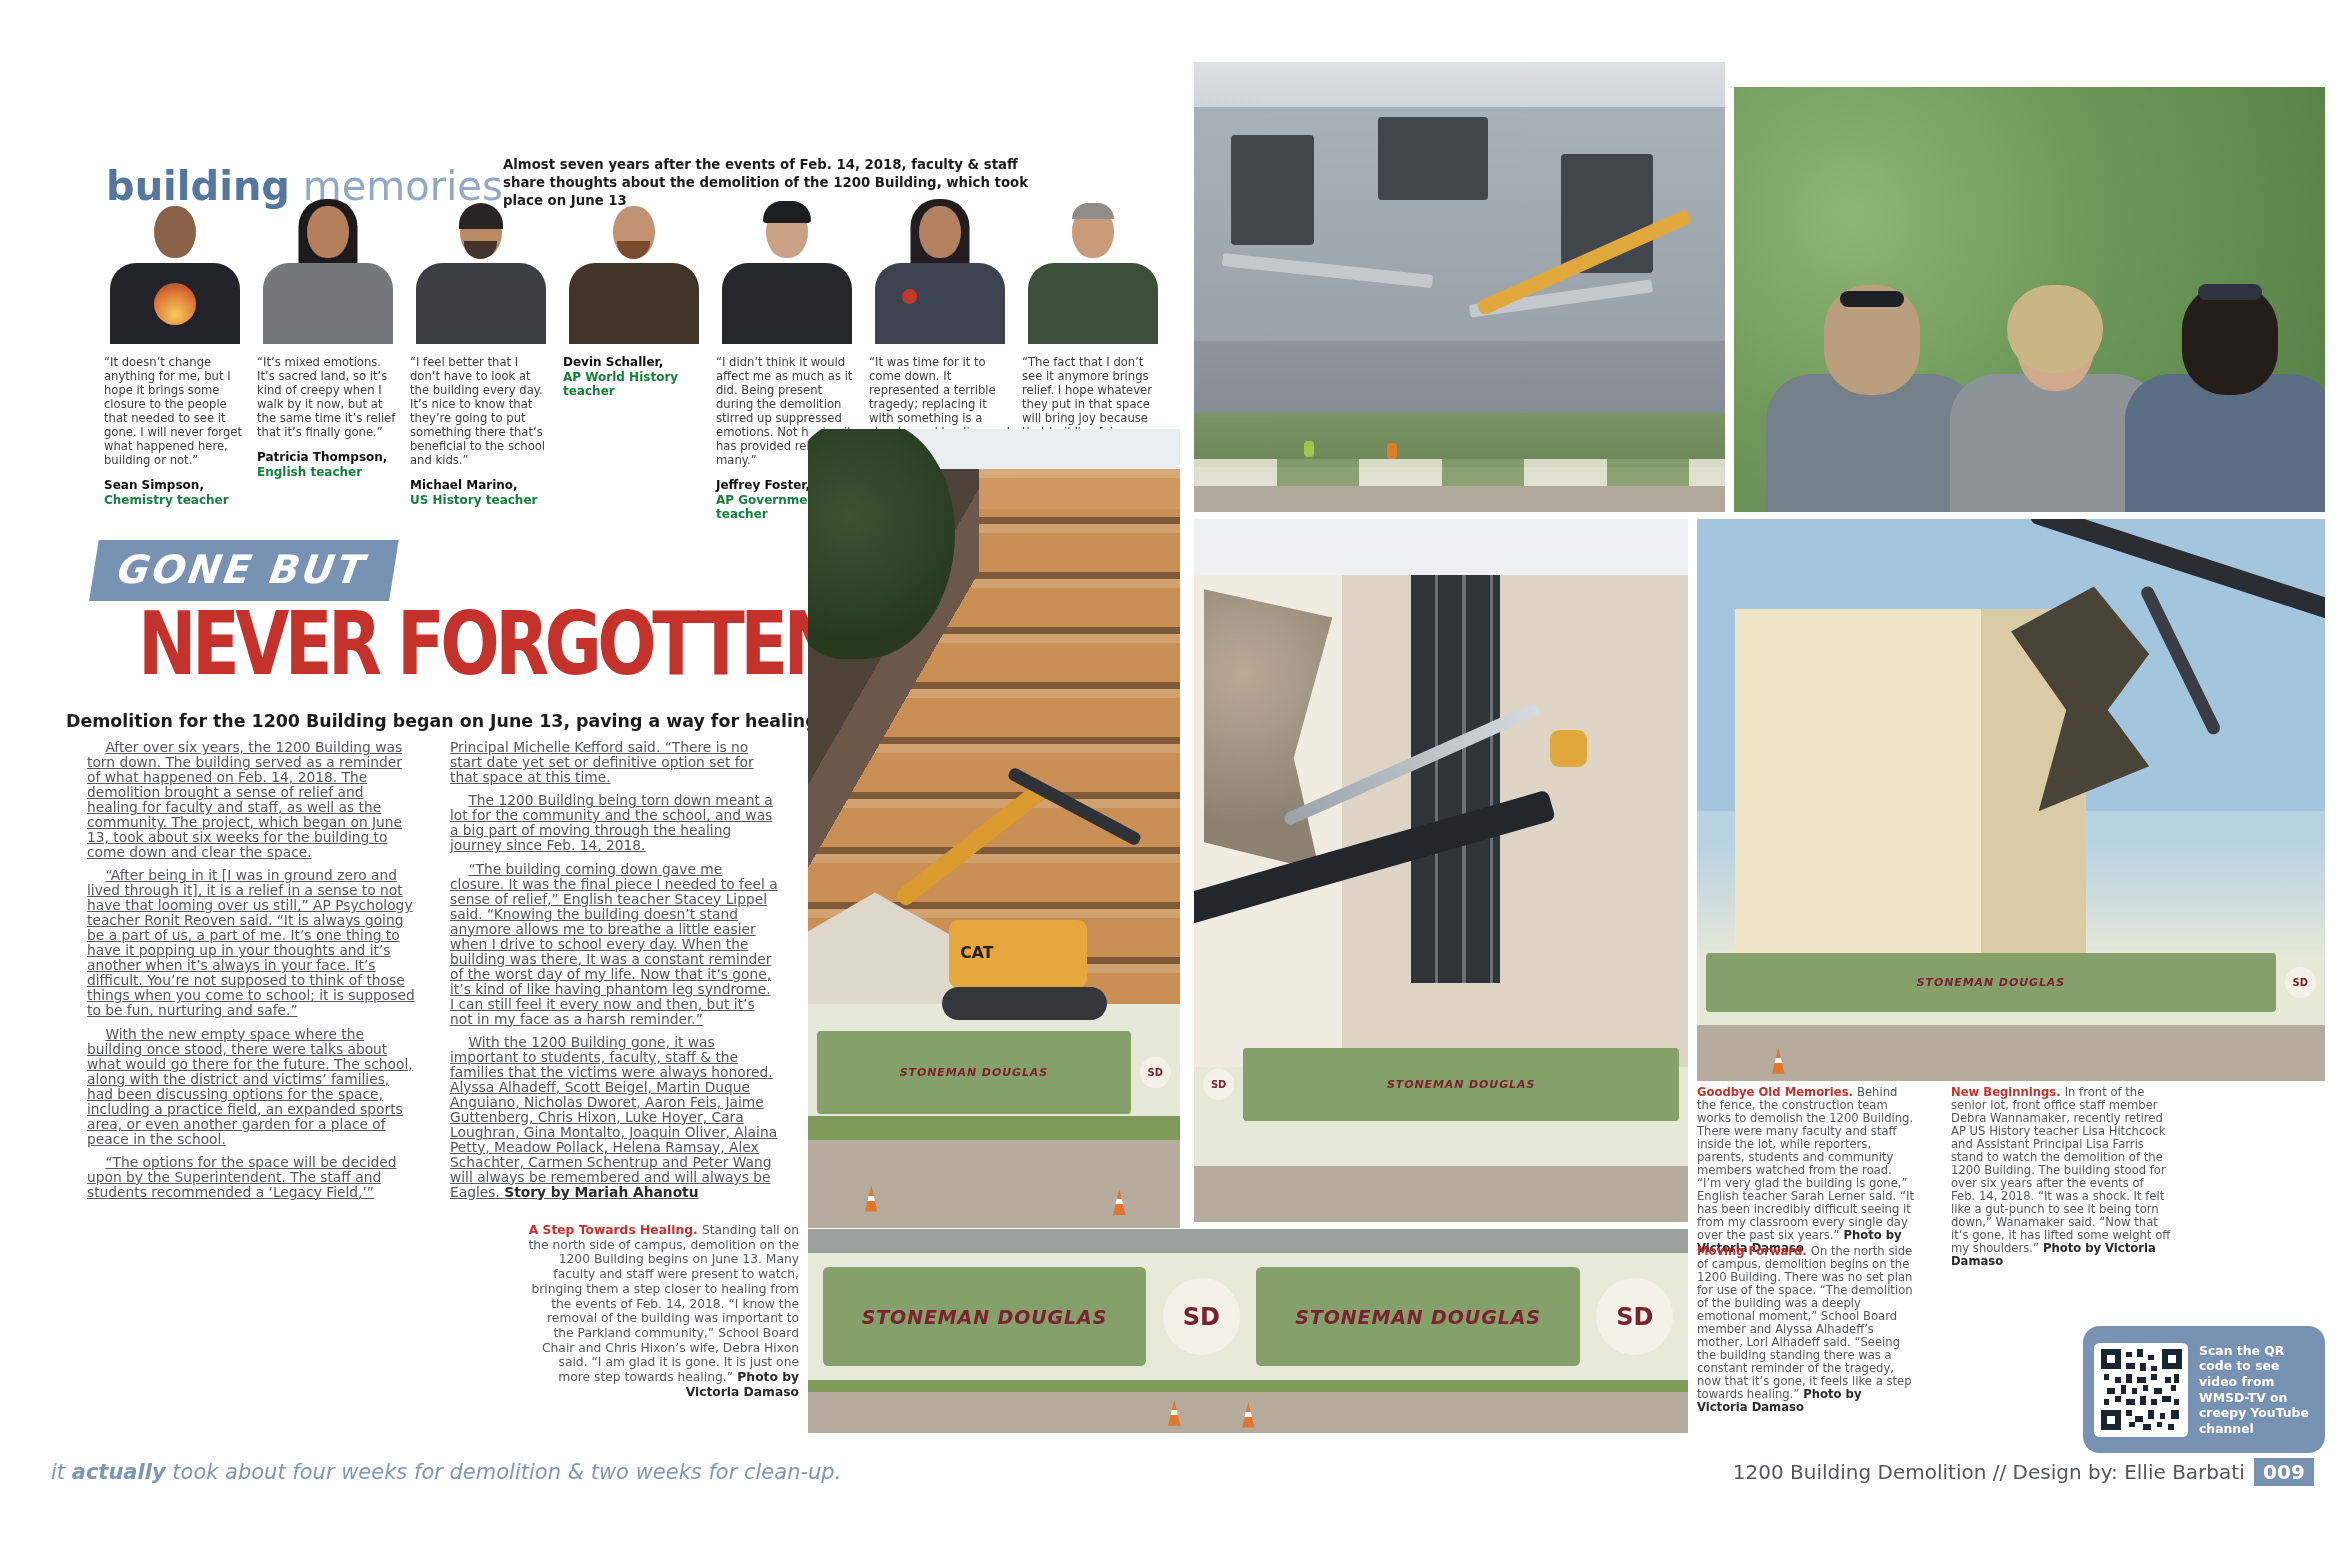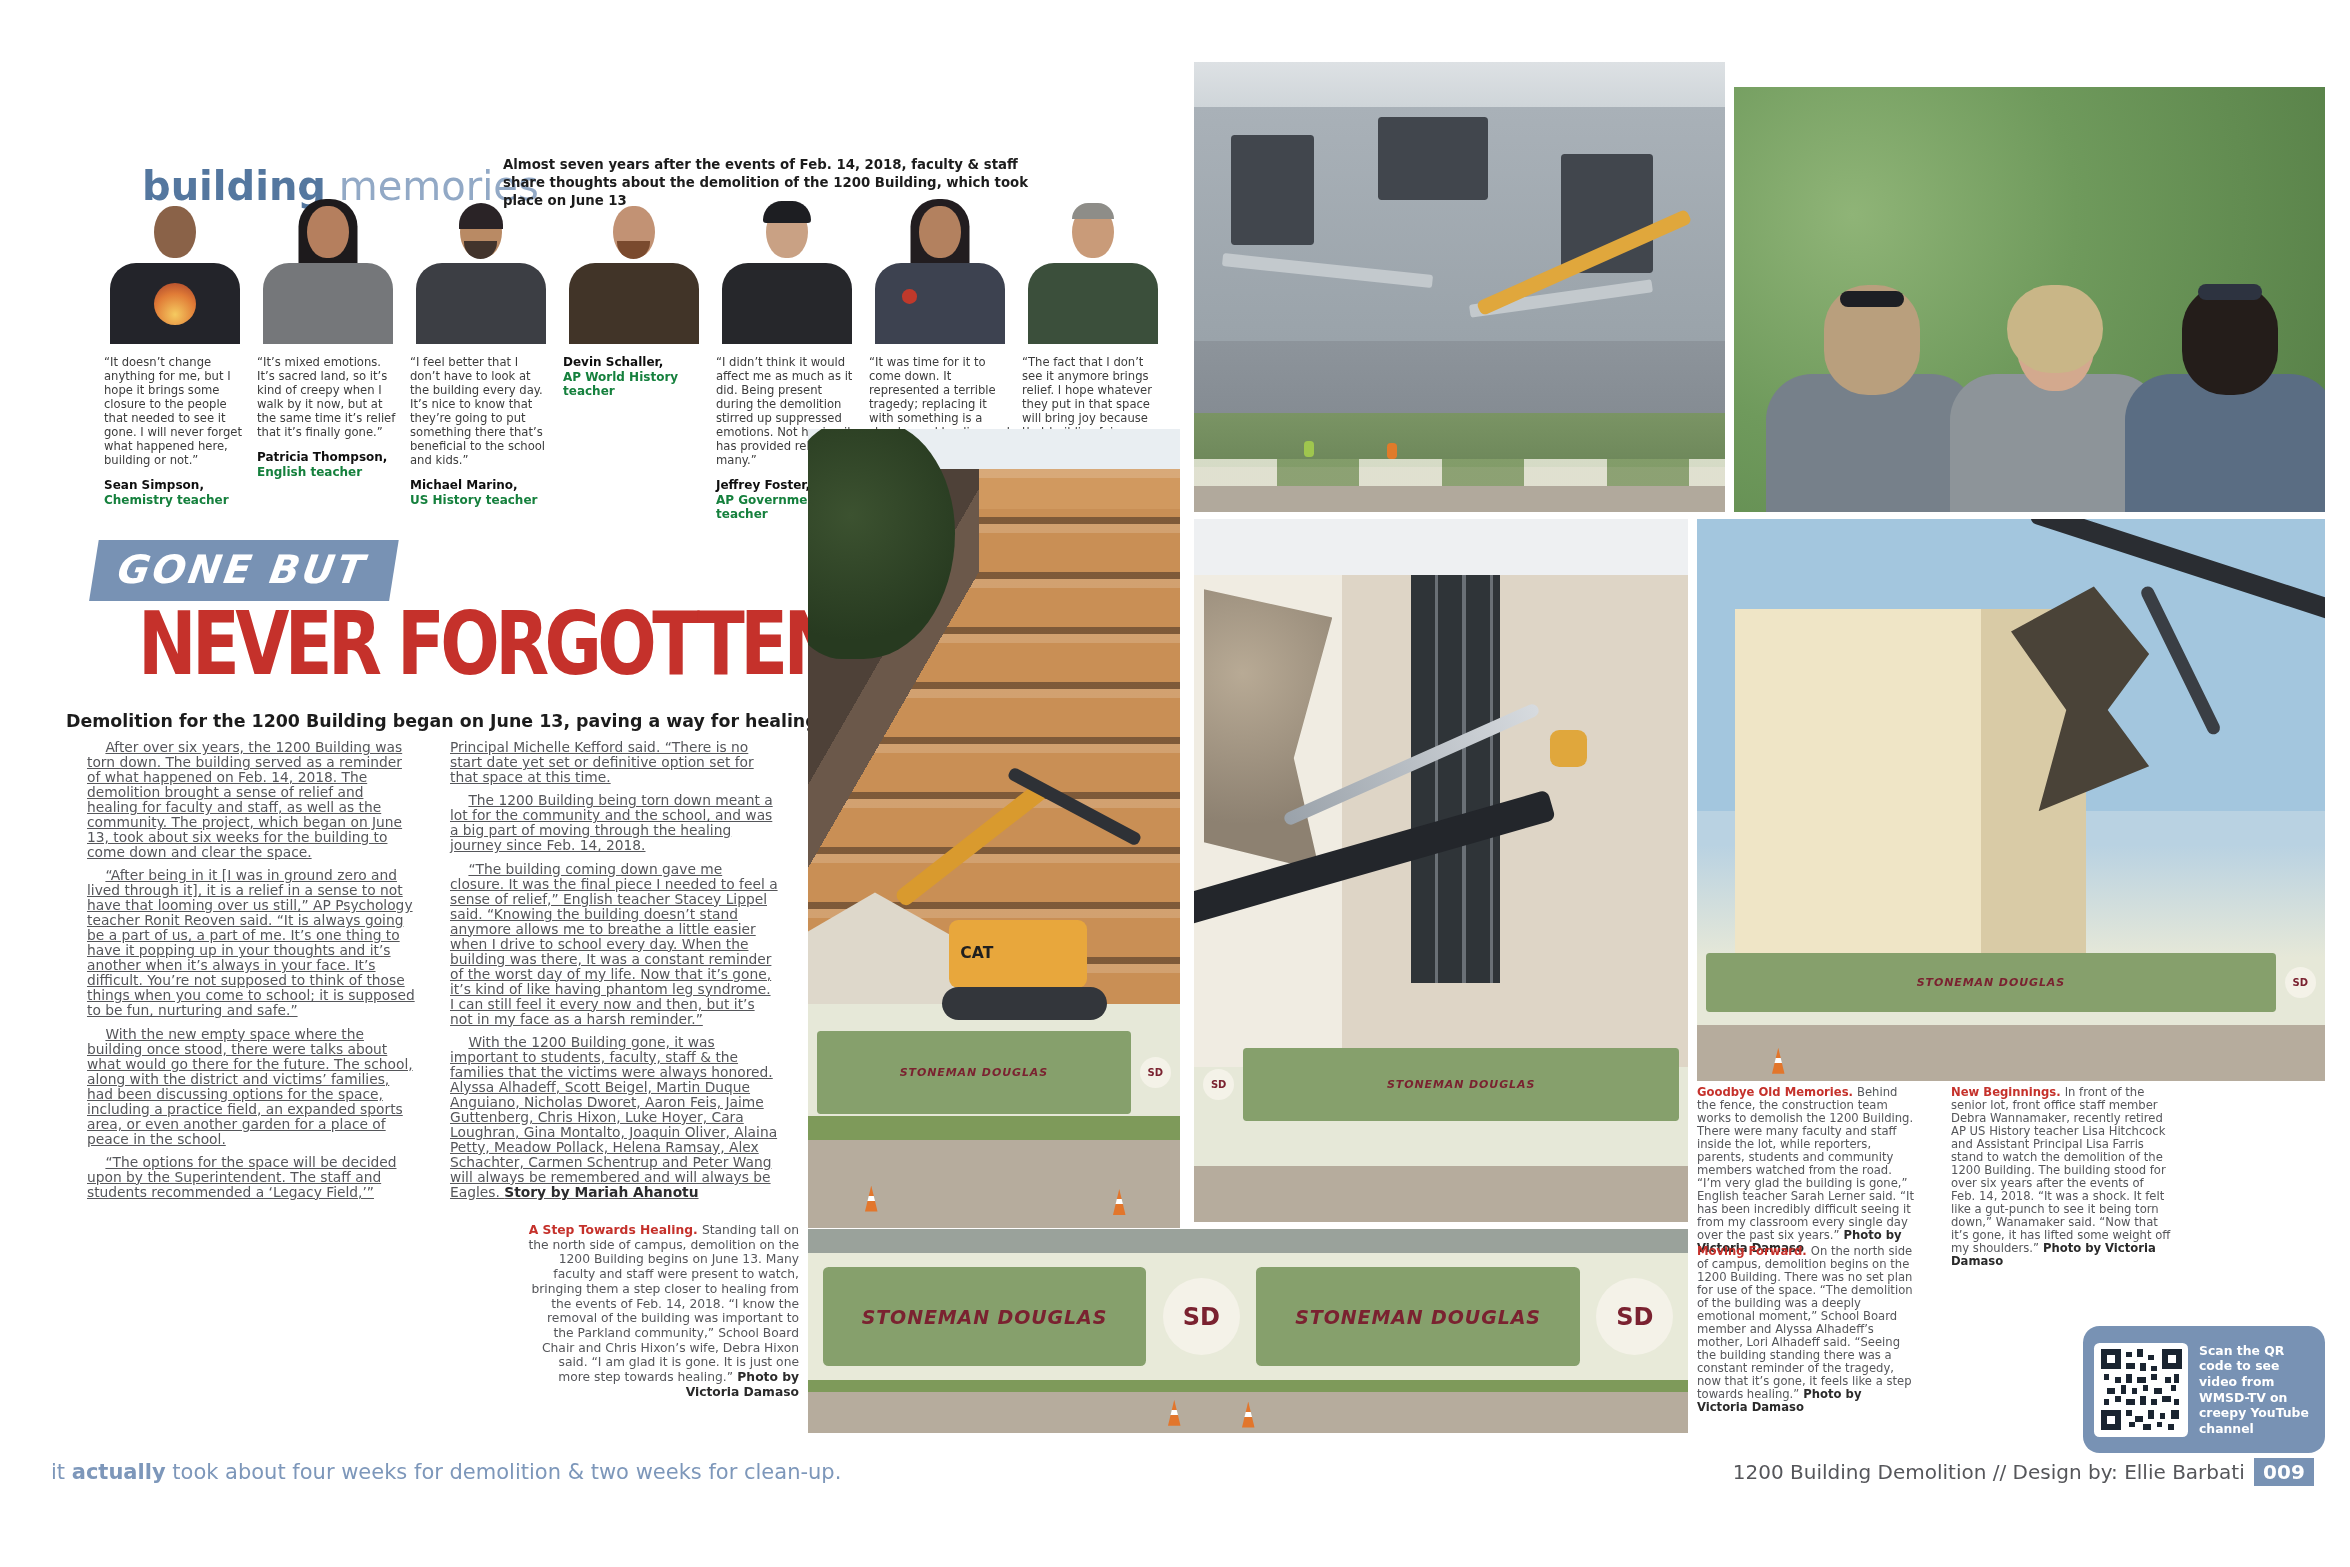--- a/index.html
+++ b/index.html
@@ -2,21 +2,21 @@
 <html style="font-size:14.7px"><head>
 <meta charset="utf-8">
 <style>
   html,body{margin:0;padding:0;background:#e8e8e8;}
   .page{position:relative;width:2351px;height:1568px;background:#ffffff;overflow:hidden;
         font-family:"DejaVu Sans","Liberation Sans",sans-serif;color:#222;}
   .abs{position:absolute;}
 
   
   .masthead{left:106px;top:163px;font-size:40px;letter-spacing:0;}
-  .masthead .t-bold{font-weight:700;color:#54779f;margin-left:36px;}
+  .masthead .t-bold{font-weight:700;color:#54779f;}
   .masthead .t-light{font-weight:400;color:#92a9c6;}
   .subtitle{left:503px;top:156px;width:528px;font-size:13.3px;line-height:18px;
             font-weight:700;color:#1c1c1c;}
 
   
   .qrow{left:104px;top:188px;width:1056px;display:flex;gap:12px;}
   .qcol{width:141px;flex:0 0 141px;}
   .qphoto{position:relative;height:156px;overflow:hidden;}
   .qtext{margin-top:11px;font-size:11.6px;line-height:14px;color:#3c3c3c;}
   .qname{margin-top:11px;font-weight:700;font-size:12px;line-height:14.7px;color:#0f0f0f;}
@@ -158,21 +158,21 @@
   .cone{position:absolute;width:16.5px;height:26px;
     background:linear-gradient(180deg,#e2762c 0 38%,#ffffff 38% 56%,#e2762c 56% 100%);
     clip-path:polygon(50% 0,88% 100%,12% 100%);}
 
   
   .qrbox{left:2083px;top:1326px;width:242px;height:127px;background:#7892b4;border-radius:16.5px;
     display:flex;align-items:center;gap:11px;padding:0 11px;box-sizing:border-box;}
   .qrtile{flex:0 0 94px;height:94px;background:#ffffff;border-radius:5.5px;display:flex;
     align-items:center;justify-content:center;}
   .qrtext{font-size:12.4px;line-height:15.6px;font-weight:700;color:#ffffff;}
-  .footer-left{left:51px;top:1460px;font-size:21px;color:#7d97ba;}
+  .footer-left{left:51px;top:1460px;font-size:21px;color:#7d97ba;font-style:italic;}
   .footer-left b{font-weight:800;}
   .footer-right{right:37px;top:1458px;display:flex;align-items:center;gap:9.2px;
     font-size:20px;color:#55565a;}
   .pagenum{background:#7892b4;color:#ffffff;font-weight:700;padding:1.8px 9.2px;}
 </style>
 </head>
 <body>
 
 <div class="page">
 

